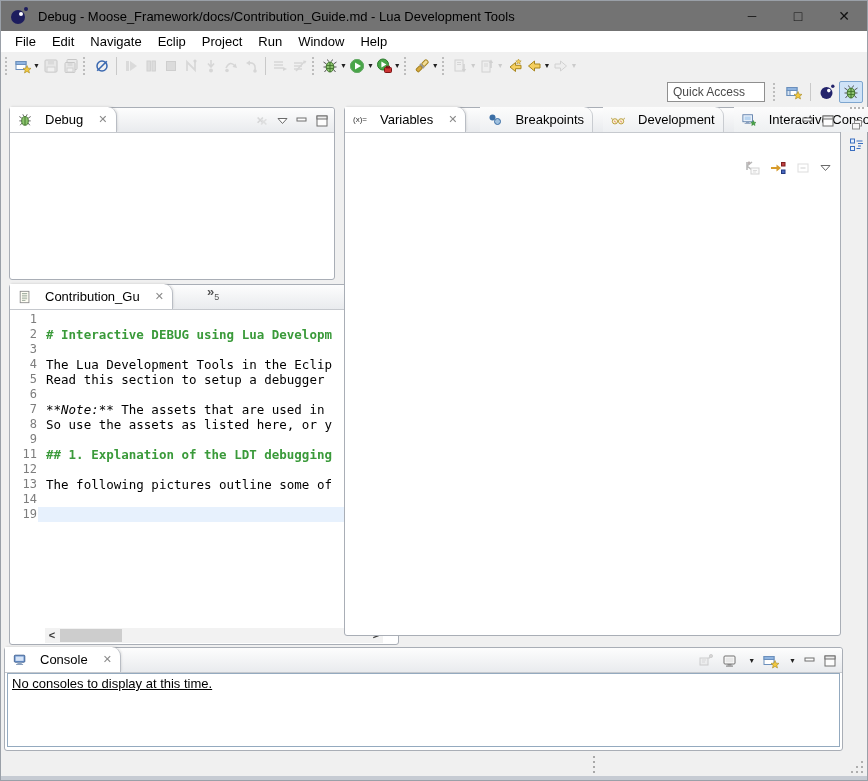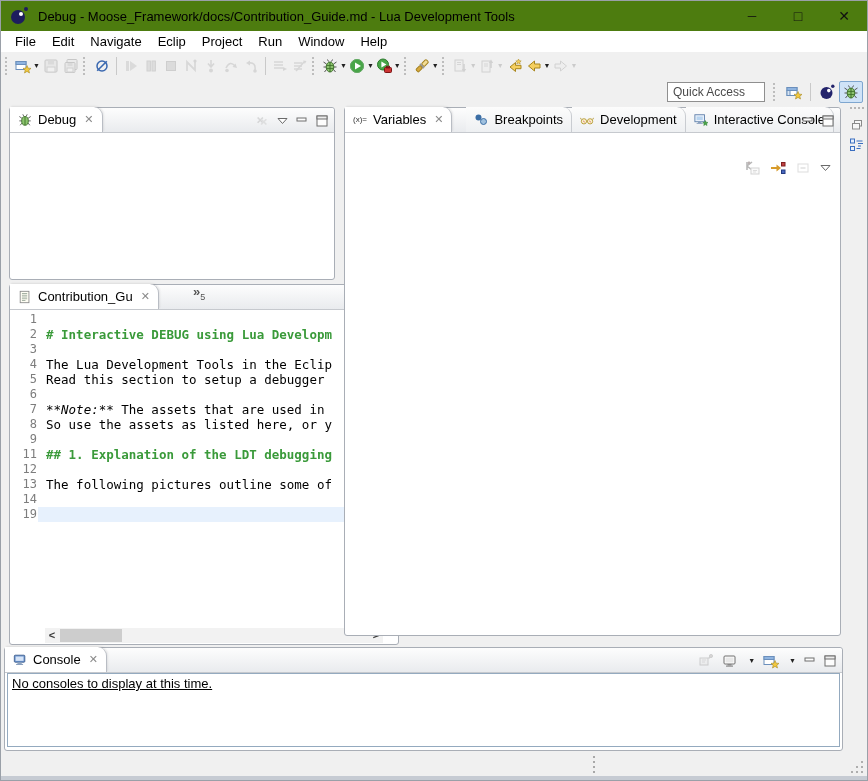--- a/index.html
+++ b/index.html
@@ -1,21 +1,21 @@
 <!DOCTYPE html>
 <html style="--heading-green: #3a9a3a; --cur-line: #e7f1fd; --sel-persp: #cfe3f7; --console-border: #94aabf;"><head>
 <meta charset="utf-8">
 <style>
   * { margin:0; padding:0; box-sizing:border-box; }
   html,body { width:868px; height:781px; }
   body { font-family:"Liberation Sans", sans-serif; font-size:12px; color:#000; background:#f0f0f0; position:relative; overflow:hidden; }
   #window { position:absolute; inset:0; border:1px solid #9aa0a8; background:#f0f0f0; }
 
   
-  #titlebar { position:absolute; left:0; top:0; width:100%; height:30px; background:#4d7c0f; display:flex; align-items:center; }
+  #titlebar { position:absolute; left:0; top:0; width:100%; height:30px; background:#737373; display:flex; align-items:center; }
   .app-icon { margin-left:10px; width:18px; height:18px; position:relative; flex:0 0 auto; }
   .app-icon .disc { position:absolute; left:0; top:3px; width:14px; height:14px; border-radius:50%; background:#1d1d5e; }
   .app-icon .hole { position:absolute; left:8px; top:5px; width:4px; height:4px; border-radius:50%; background:#fff; }
   .app-icon .moon { position:absolute; left:13px; top:0; width:4px; height:4px; border-radius:50%; background:#1d1d5e; }
   .title-text { margin-left:9px; font-size:13px; white-space:nowrap; }
   .win-controls { position:absolute; right:0; top:0; height:30px; display:flex; }
   .win-btn { width:46px; height:30px; display:flex; align-items:center; justify-content:center; font-size:12px; color:#111; }
 
   
   #menubar { position:absolute; left:0; top:30px; width:100%; height:21px; background:#fff; display:flex; align-items:center; padding-left:6px; font-size:13px; }
@@ -35,23 +35,23 @@
 
   #qa-input { position:absolute; left:666px; top:3px; width:98px; height:20px; border:1px solid #8f8f8f; background:#fff; font-family:"Liberation Sans",sans-serif; font-size:12px; padding:0 5px; color:#333; }
   #qa-input::placeholder { color:#4a4a4a; opacity:1; }
   .persp-group { position:absolute; right:4px; top:1px; height:24px; display:flex; align-items:center; }
   .persp-btn { width:24px; height:22px; display:flex; align-items:center; justify-content:center; border:1px solid transparent; }
   .persp-btn.selected { background:var(--sel-persp); border:1px solid #7ea6cf; border-radius:2px; }
 
   
   .part { position:absolute; background:#fff; border:1px solid #a9aeb6; border-radius:3px; }
   .part-header { position:absolute; left:0; top:0; right:0; height:25px; background:linear-gradient(#fdfdfd,#e9ebee); border-bottom:1px solid #c6c9ce; border-radius:3px 3px 0 0; display:flex; align-items:flex-end; }
-  .tab { height:25px; display:flex; align-items:center; gap:6px; padding:0 8px; font-size:13px; white-space:nowrap; }
+  .tab { height:25px; display:flex; align-items:center; gap:13px; padding:0 8px; font-size:13px; white-space:nowrap; }
   .tab.selected { background:#fff; border-right:1px solid #b9bdc4; border-radius:0 9px 0 0; box-shadow:1px -1px 2px rgba(0,0,0,.08); }
-  .tab.plain { border-right:1px solid #c9ccd1; background:linear-gradient(#fcfcfc,#eef0f2); border-radius:0 9px 0 0; margin-right:0; }
+  .tab.plain { border-right:1px solid #c9ccd1; background:linear-gradient(#fcfcfc,#eef0f2); border-radius:0 9px 0 0; margin-right:10px; }
   .tab .close { color:#8a8a8a; font-size:11px; margin-left:2px; }
   .hdr-controls { position:absolute; right:6px; top:0; height:25px; display:flex; align-items:center; gap:8px; }
   .part-content { position:absolute; left:1px; right:1px; top:25px; bottom:1px; background:#fff; }
 
   #debug-part   { left:8px;   top:106px; width:326px; height:173px; }
   #editor-part  { left:8px;   top:283px; width:390px; height:361px; }
   #vars-part    { left:343px; top:106px; width:497px; height:529px; }
   #console-part { left:3px;   top:646px; width:839px; height:104px; }
 
   

